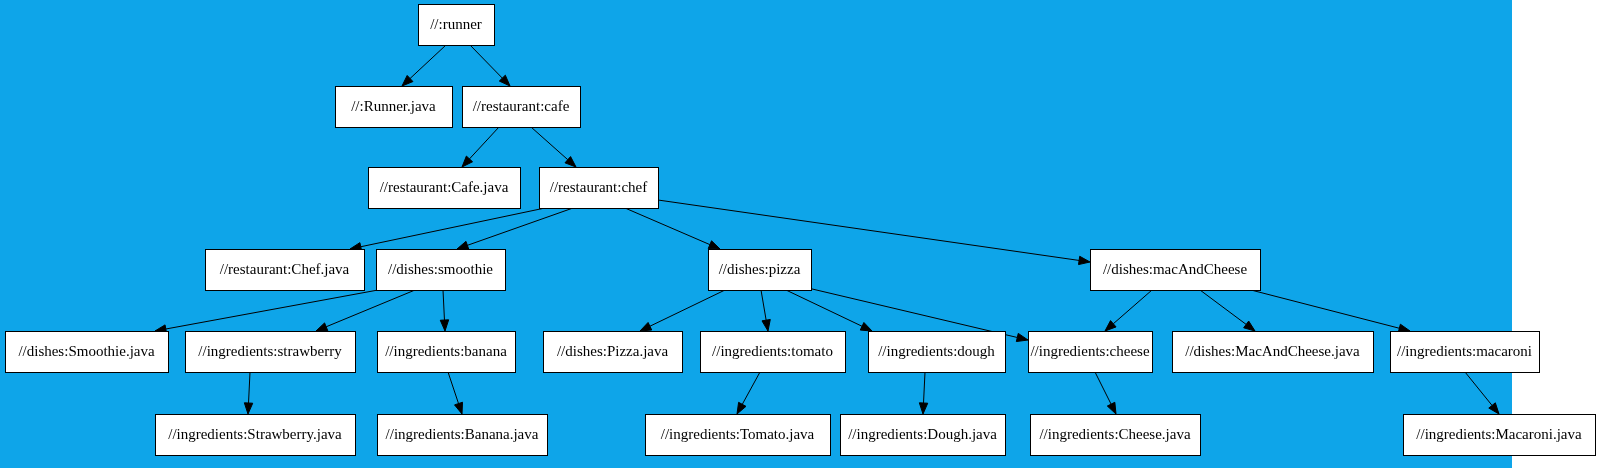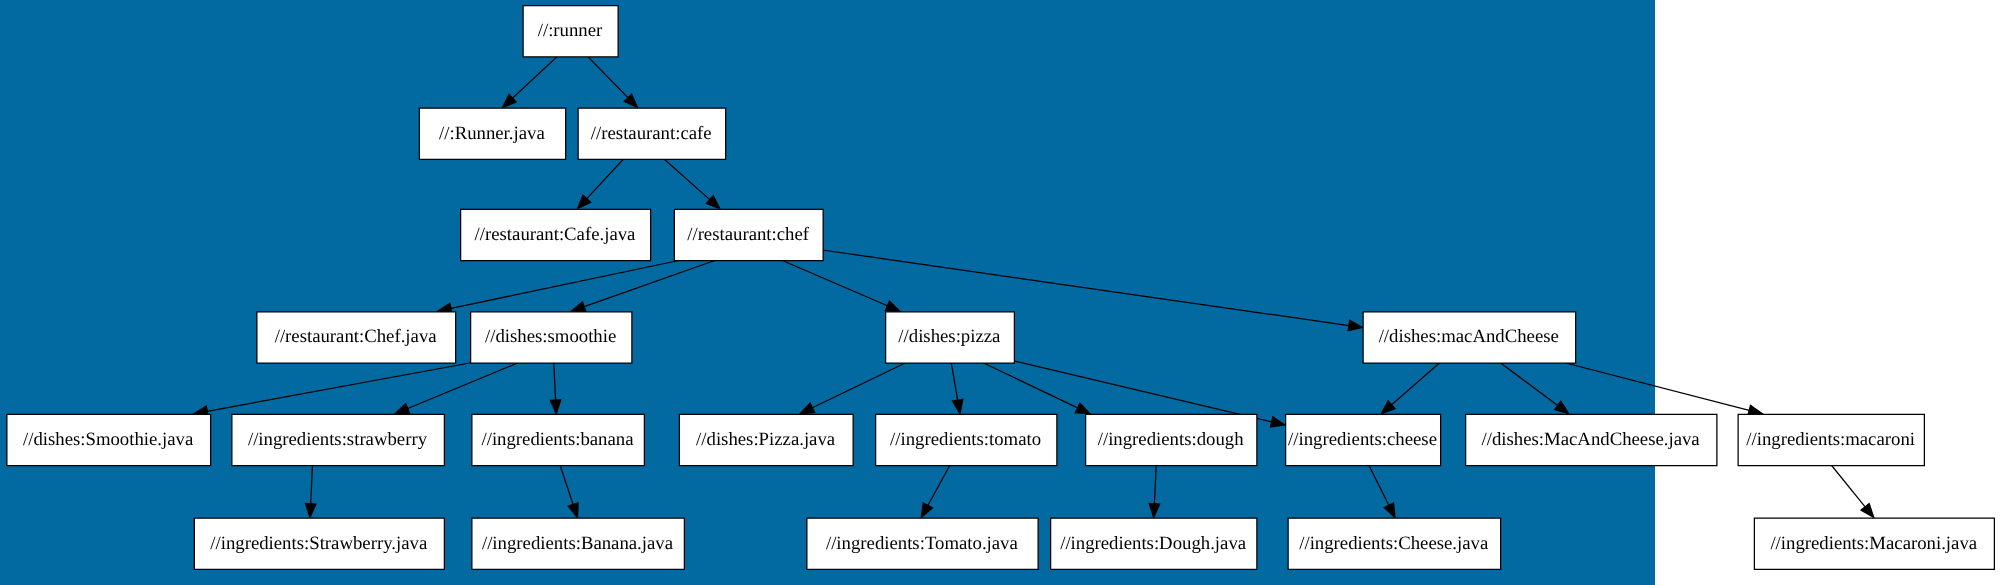--- a/index.html
+++ b/index.html
@@ -8,23 +8,23 @@
     background: #ffffff;
   }
   body {
     width: 1600px;
     height: 468px;
     overflow: hidden;
     font-family: "Liberation Serif", "DejaVu Serif", serif;
   }
   #graph-root {
     position: relative;
-    width: 1324px;
+    width: 1512px;
     height: 468px;
-    background: #0369a1;
+    background: #0ea5e9;
   }
   svg#graph-canvas {
     position: absolute;
     top: 0;
     left: 0;
     width: 1600px;
     height: 468px;
     display: block;
   }
   .node-rect {

